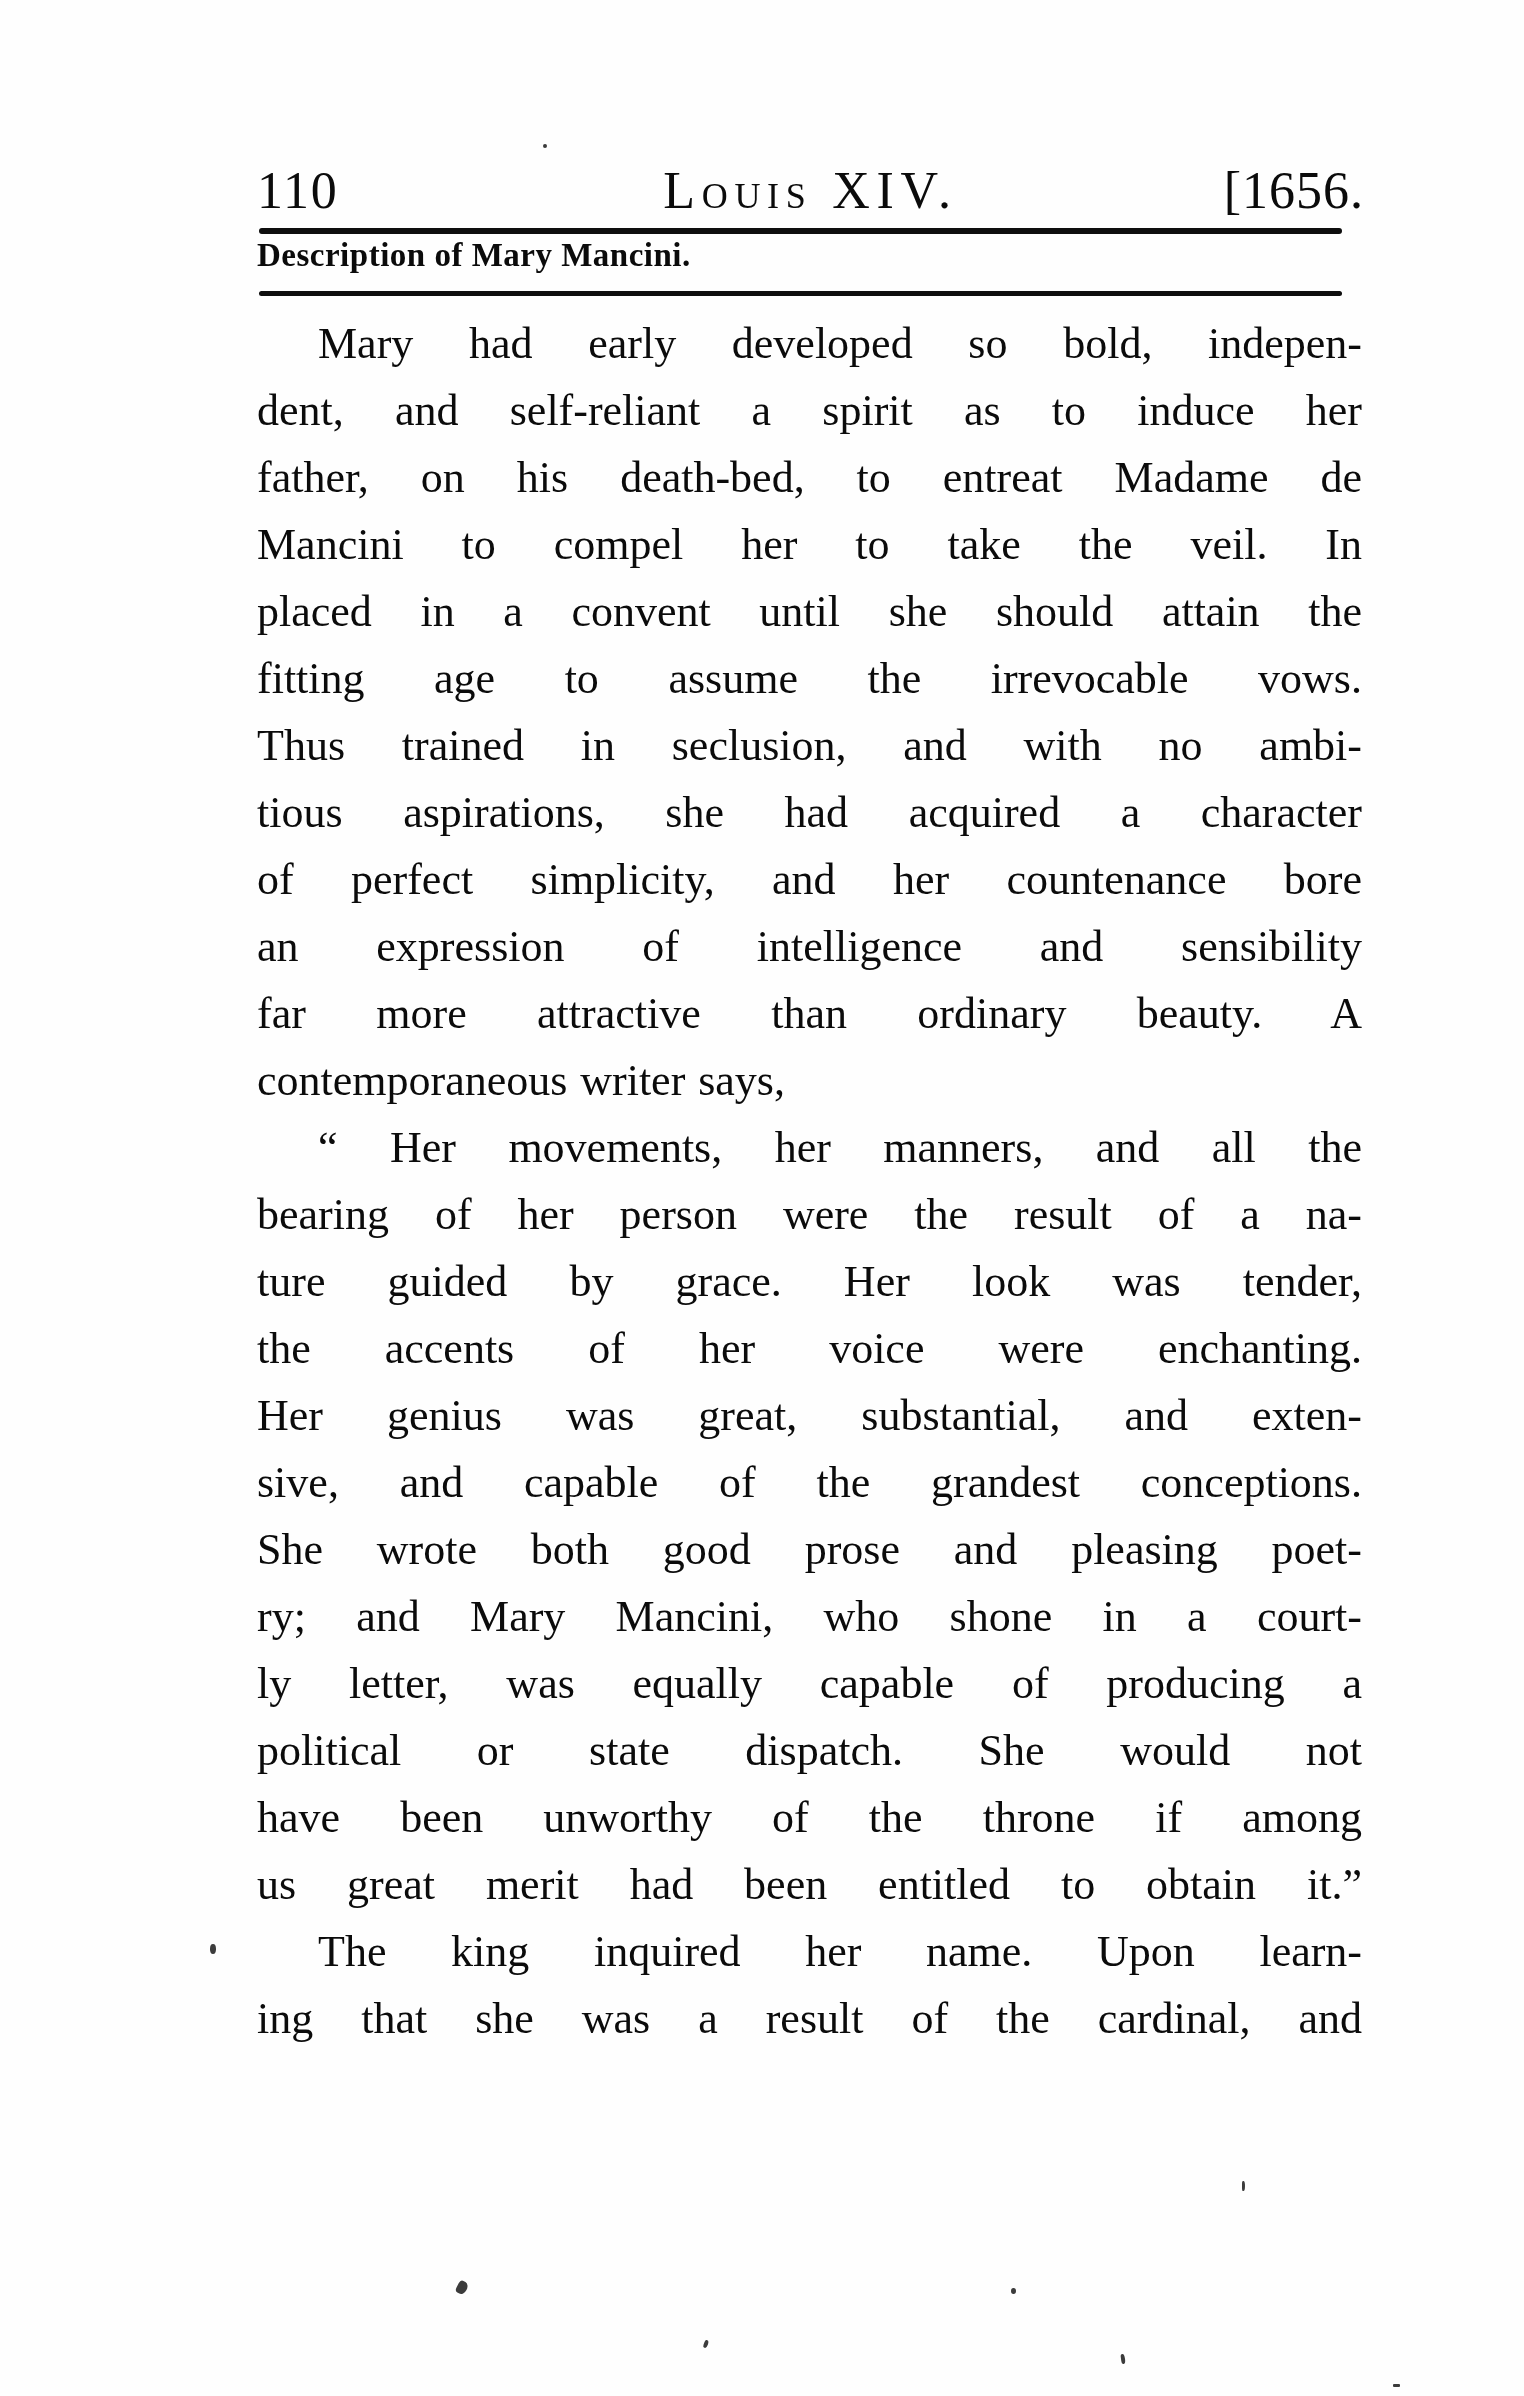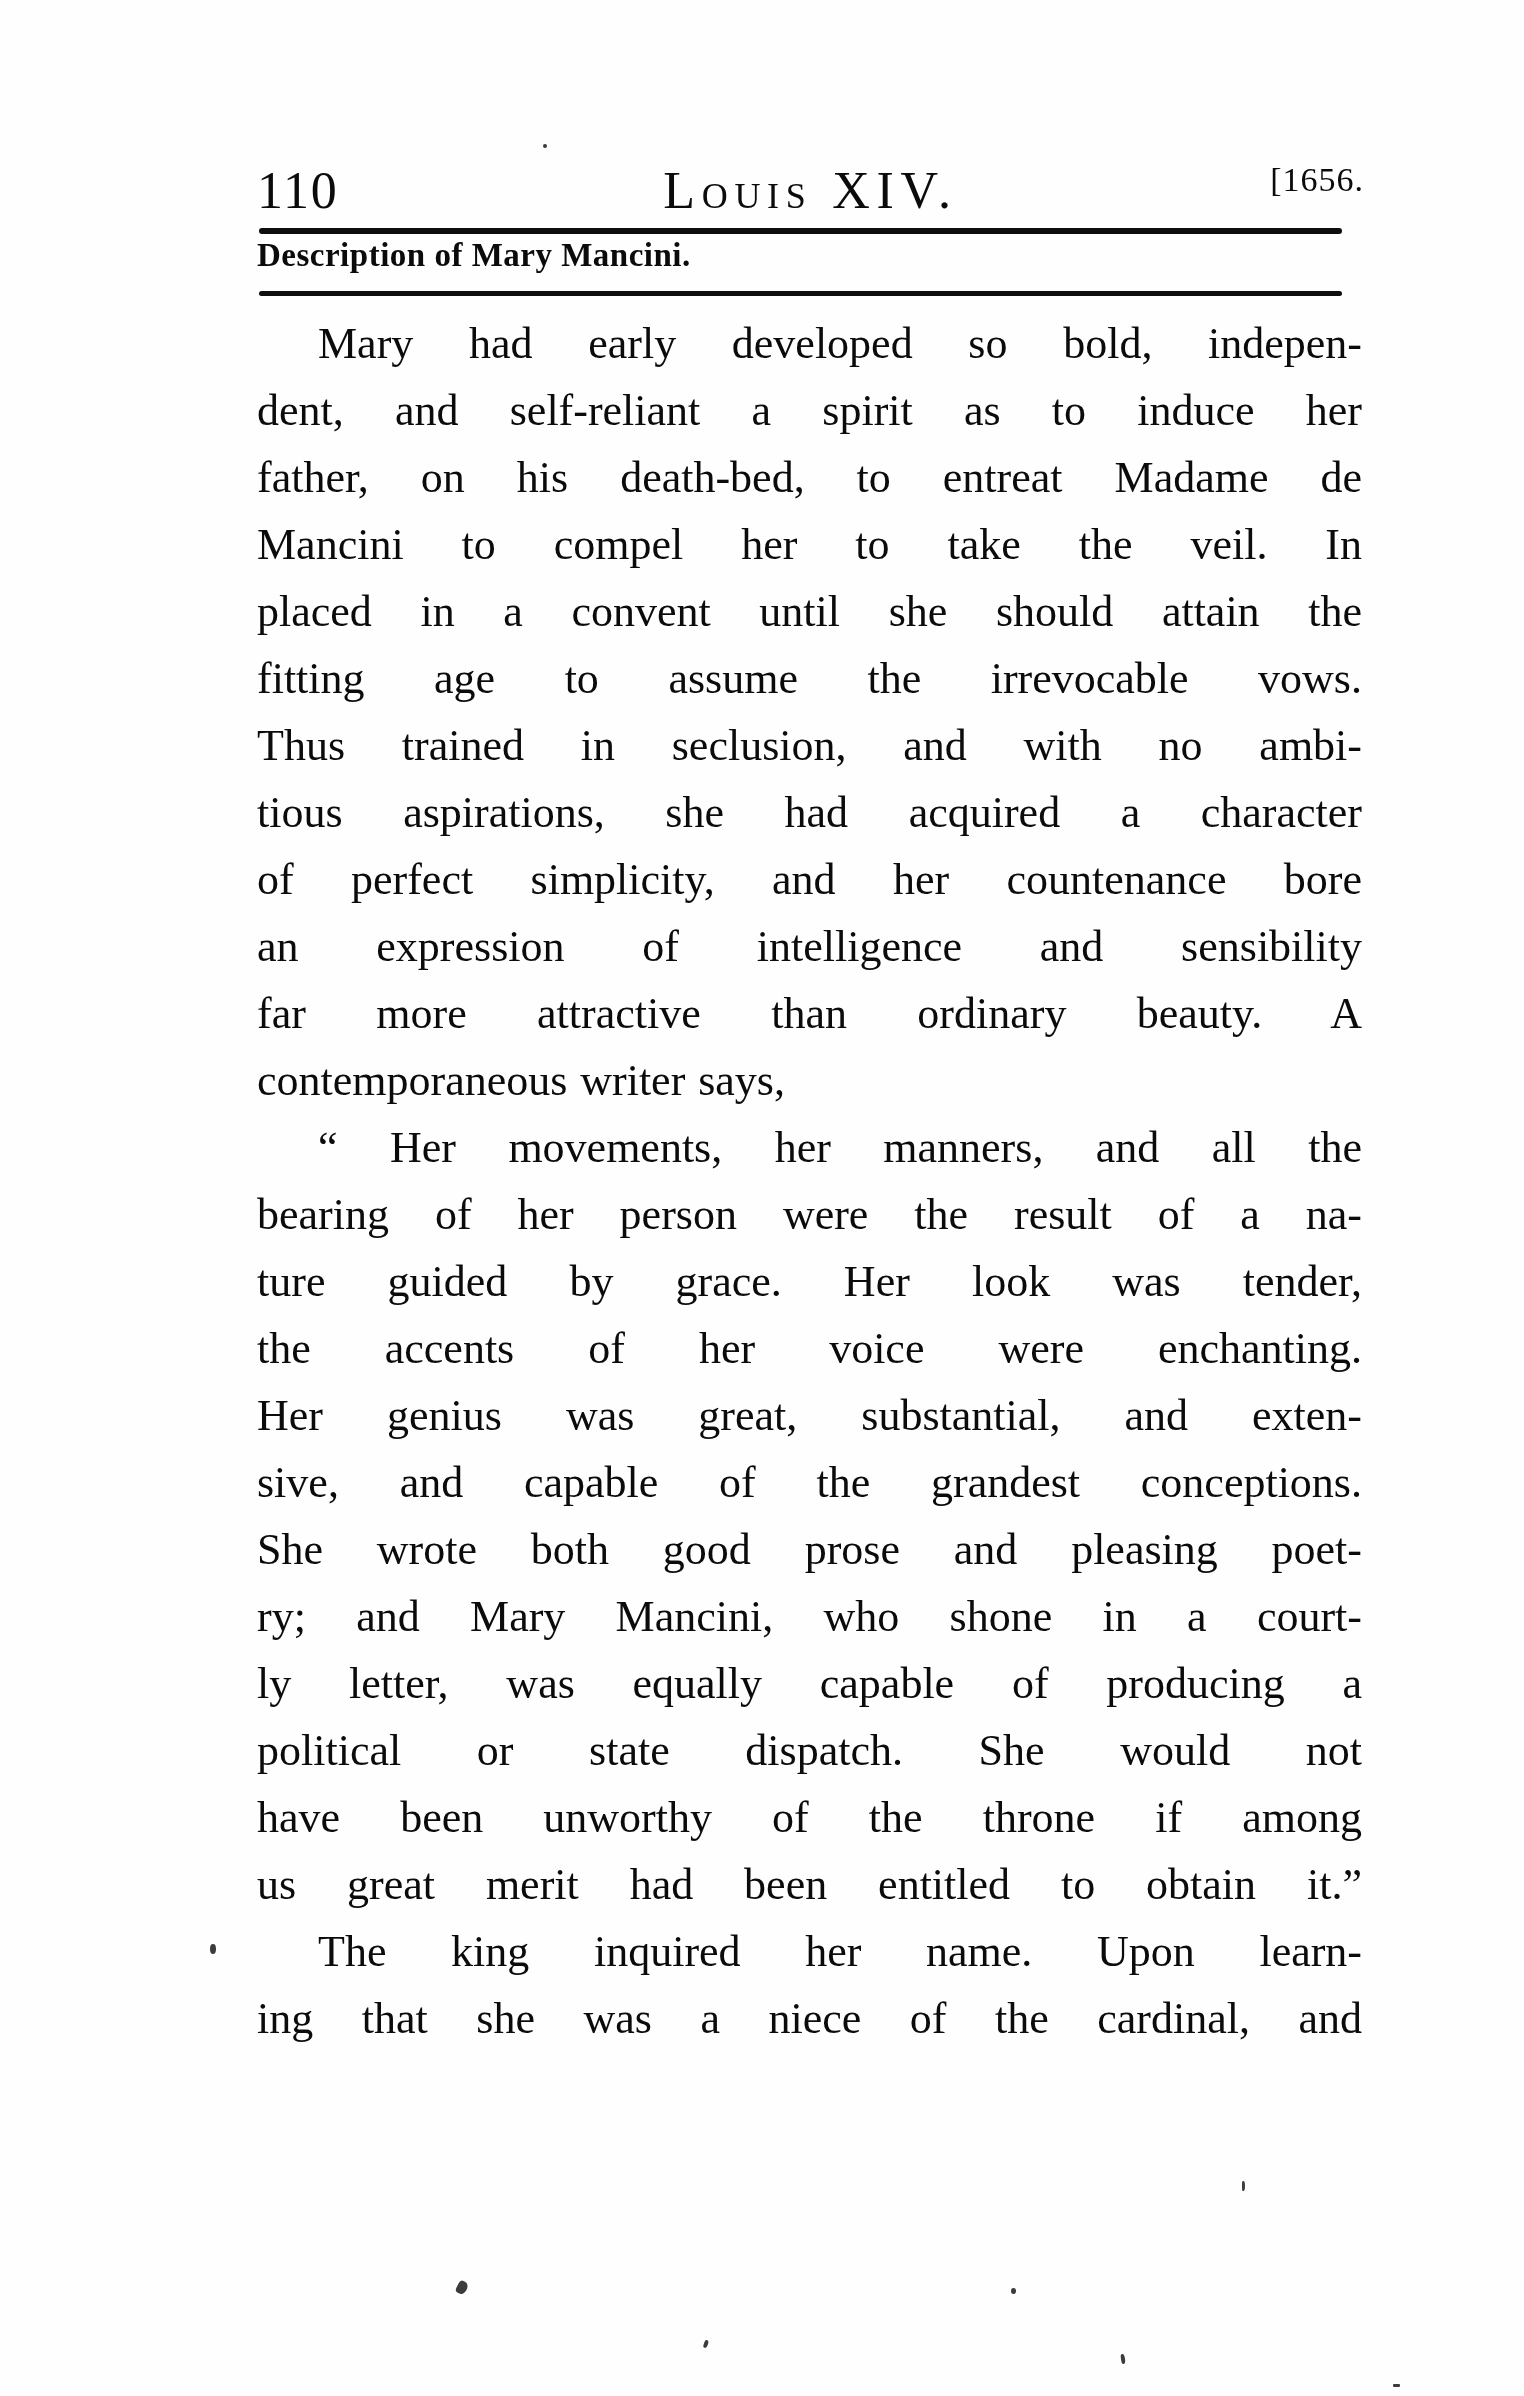--- a/index.html
+++ b/index.html
@@ -32,21 +32,21 @@
     transform: translateX(-50%);
     font-size: 52px;
     font-variant: small-caps;
     letter-spacing: 6.7px;
     white-space: nowrap;
     text-align: right;
   }
   .year-marker {
     position: absolute;
     right: 0; top: 0;
-    font-size: 34px;
+    font-size: 52px;
     letter-spacing: 1px;
     text-align: right;
   }
   .rule {
     position: absolute;
     left: 259px;
     width: 1083px;
     background: #0e0e0e;
     border-radius: 2.9px;
   }
@@ -124,21 +124,21 @@
       <div class="line">the accents of her voice were enchanting.</div>
       <div class="line">Her genius was great, substantial, and exten-</div>
       <div class="line">sive, and capable of the grandest conceptions.</div>
       <div class="line">She wrote both good prose and pleasing poet-</div>
       <div class="line">ry; and Mary Mancini, who shone in a court-</div>
       <div class="line">ly letter, was equally capable of producing a</div>
       <div class="line">political or state dispatch. She would not</div>
       <div class="line">have been unworthy of the throne if among</div>
       <div class="line">us great merit had been entitled to obtain it.”</div>
       <div class="line first">The king inquired her name. Upon learn-</div>
-      <div class="line">ing that she was a niece of the cardinal, and</div>
+      <div class="line">ing that she was a result of the cardinal, and</div>
     </div>
 
   <div class="speck" style="left:543px;  top:144px;  width:3.8px;  height:3.8px;"></div>
   <div class="speck" style="left:210px;  top:1944px; width:5.8px;  height:9.6px;"></div>
   <div class="speck tick" style="left:457px;  top:2281px; width:9.6px; height:13.4px; transform:rotate(28deg);"></div>
   <div class="speck tick" style="left:1242px; top:2181px; width:2.9px;  height:9.6px;"></div>
   <div class="speck" style="left:1011px; top:2288px; width:4.8px;  height:5.8px;"></div>
   <div class="speck tick" style="left:704px;  top:2340px; width:3.8px;  height:7.7px; transform:rotate(20deg);"></div>
   <div class="speck tick" style="left:1121px; top:2354px; width:3.8px;  height:9.6px; transform:rotate(-8deg);"></div>
   <div class="speck" style="left:1393px; top:2384px; width:6.7px;  height:2.9px; border-radius:1px;"></div>

